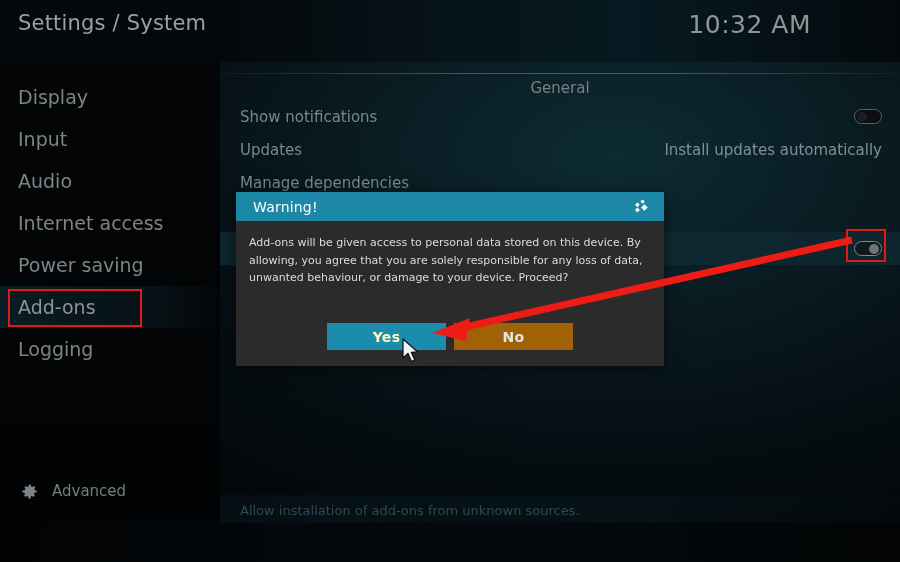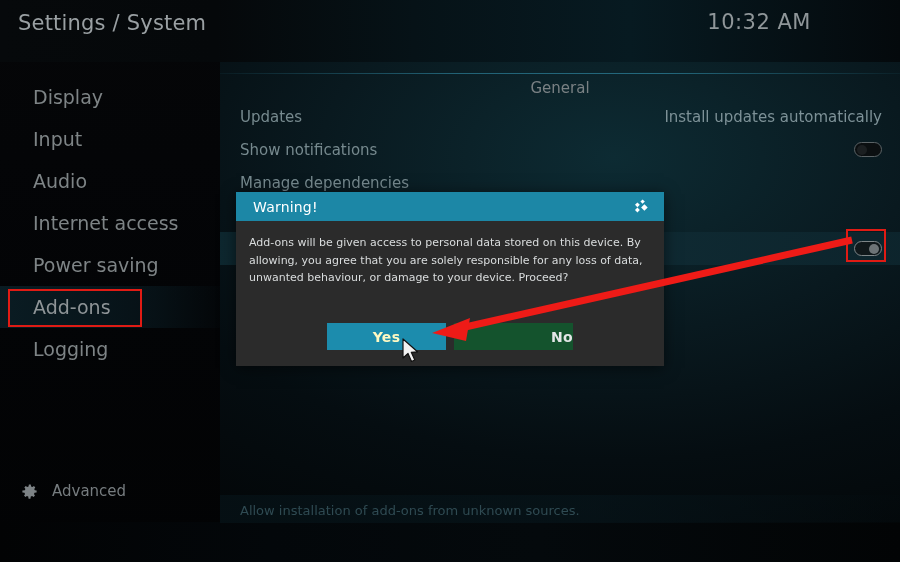--- a/index.html
+++ b/index.html
@@ -35,32 +35,32 @@
   }
 
   
   .header-title {
     position: absolute; left: 18px; top: 11px;
     font-size: 21px; color: #9aa0a3; letter-spacing: .2px;
     white-space: nowrap;
   }
   .header-clock {
     position: absolute; right: 8px; top: 10px;
-    font-size: 21px; color: #8f9699; letter-spacing: .5px;
+    font-size: 25px; color: #8f9699; letter-spacing: .5px;
     white-space: nowrap;
   }
 
   
   .sidebar {
     position: absolute; left: 0; top: 76px; width: 220px;
   }
   .side-item {
     position: relative;
     height: 42px; line-height: 42px;
-    padding-left: 33px;
+    padding-left: 18px;
     font-size: 19px; color: #7e8486;
     white-space: nowrap;
   }
   .side-item.selected {
     background: linear-gradient(90deg, rgba(11,32,40,.85) 0%, rgba(9,26,33,.6) 70%, rgba(5,14,18,.2) 100%);
     color: #8e9497;
   }
   .side-advanced {
     position: absolute; left: 0; top: 476px; width: 220px;
     height: 30px; display: flex; align-items: center; gap: 13px;
@@ -142,21 +142,21 @@
   .dialog-buttons {
     position: absolute; left: 0; top: 131px; width: 428px;
     display: flex; justify-content: center; gap: 8px;
   }
   .dlg-btn {
     width: 119px; height: 27px;
     display: flex; align-items: center; justify-content: center;
     font-size: 14px; font-weight: bold; letter-spacing: .3px;
   }
   .dlg-btn.primary { background: #1c8cad; color: #fef9c3; }
-  .dlg-btn.secondary { background: #14532d; color: #e3e6e7; justify-content: flex-end; }
+  .dlg-btn.secondary { background: #a16207; color: #e3e6e7; }
 
   
   .anno-box {
     position: absolute; border: 2px solid #e01b14; pointer-events: none;
   }
   #anno-sidebar { left: 8px; top: 289px; width: 134px; height: 38px; }
   #anno-toggle  { left: 846px; top: 229px; width: 40px; height: 33px; }
   .anno-arrow {
     position: absolute; left: 0; top: 0; width: 900px; height: 562px;
     pointer-events: none;
@@ -214,29 +214,29 @@
     </span>
     <span class="lbl">Advanced</span>
   </div>
 
   <div class="divider-top"></div>
   <div class="section-title">General</div>
 
   <div class="rows">
 
     <div class="row">
-      <span class="label">Updates</span>
-      <span class="value">Install updates automatically</span>
-    </div>
-
-    <div class="row">
       <span class="label">Show notifications</span>
       <span class="toggle off">
         <span class="knob"></span>
       </span>
+    </div>
+
+    <div class="row">
+      <span class="label">Updates</span>
+      <span class="value">Install updates automatically</span>
     </div>
 
     <div class="row">
       <span class="label">Manage dependencies</span>
       <span class="value"></span>
     </div>
 
     <div class="row" style="height:33px"></div>
 
     <div class="row highlight">

